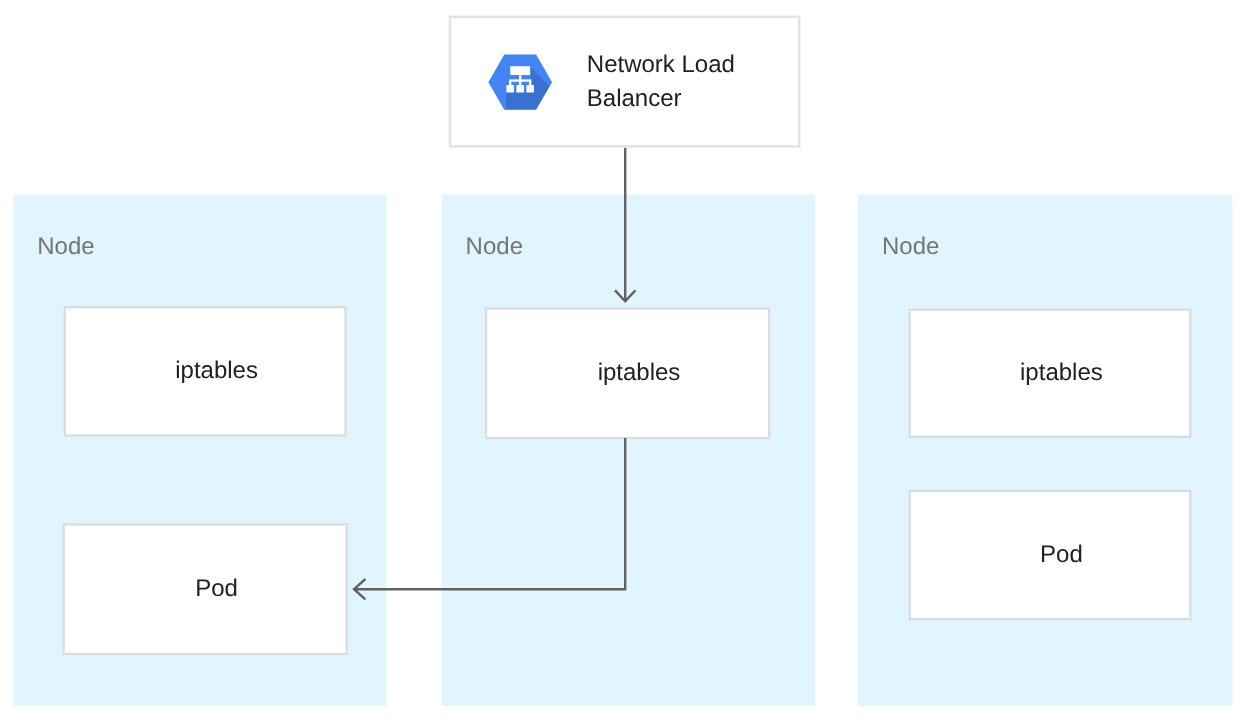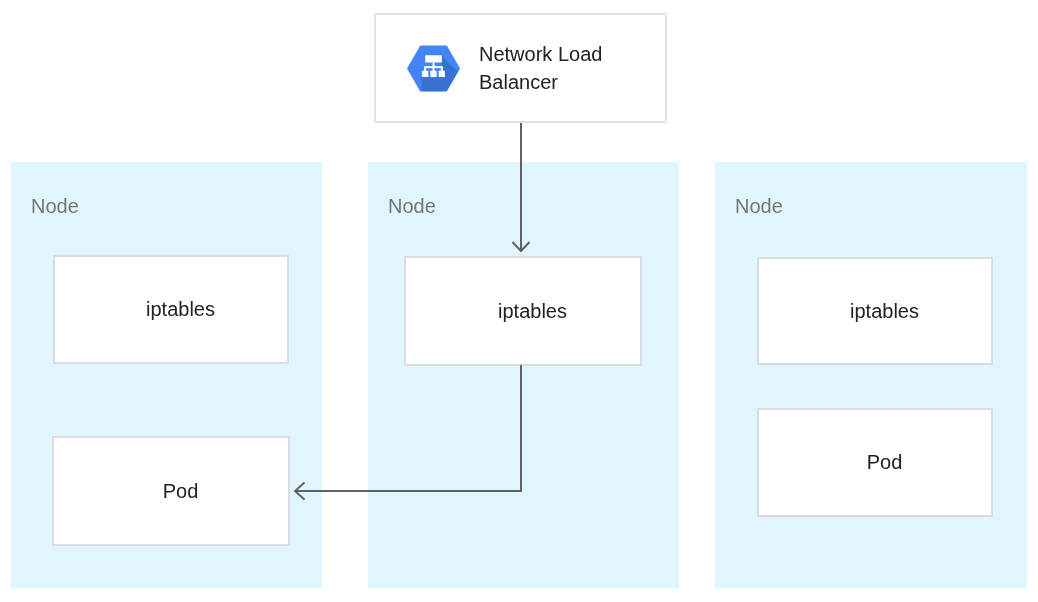--- a/index.html
+++ b/index.html
@@ -32,21 +32,21 @@
     display: flex;
     align-items: center;
     z-index: 3;
   }
   .lb-icon {
     width: 57px; height: 57px;
     margin-left: 29px;
     flex: 0 0 auto;
   }
   .lb-label {
-    margin-left: 17px;
+    margin-left: 27px;
     font-size: 20px;
     line-height: 28px;
     color: var(--text-primary);
     width: 160px;
   }
   .node-panel {
     position: absolute;
     top: 162px;
     height: 426px;
     background: var(--node-bg);

